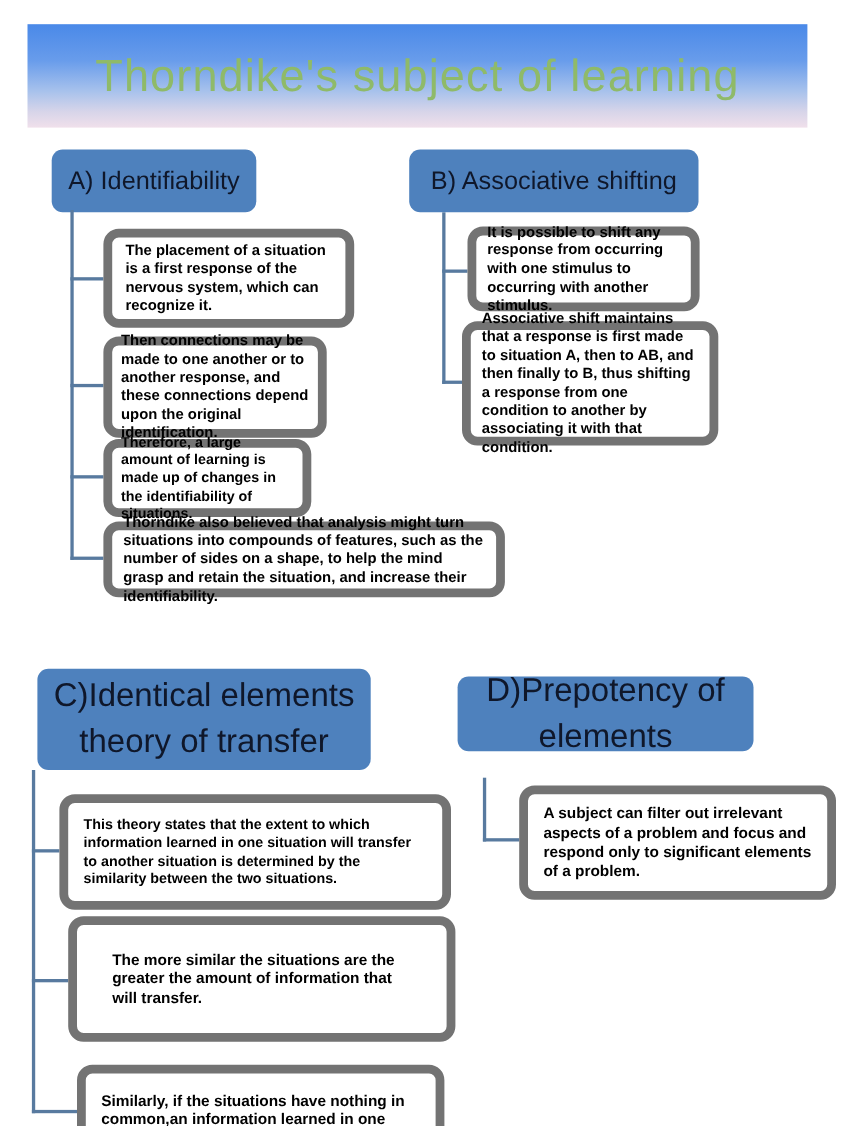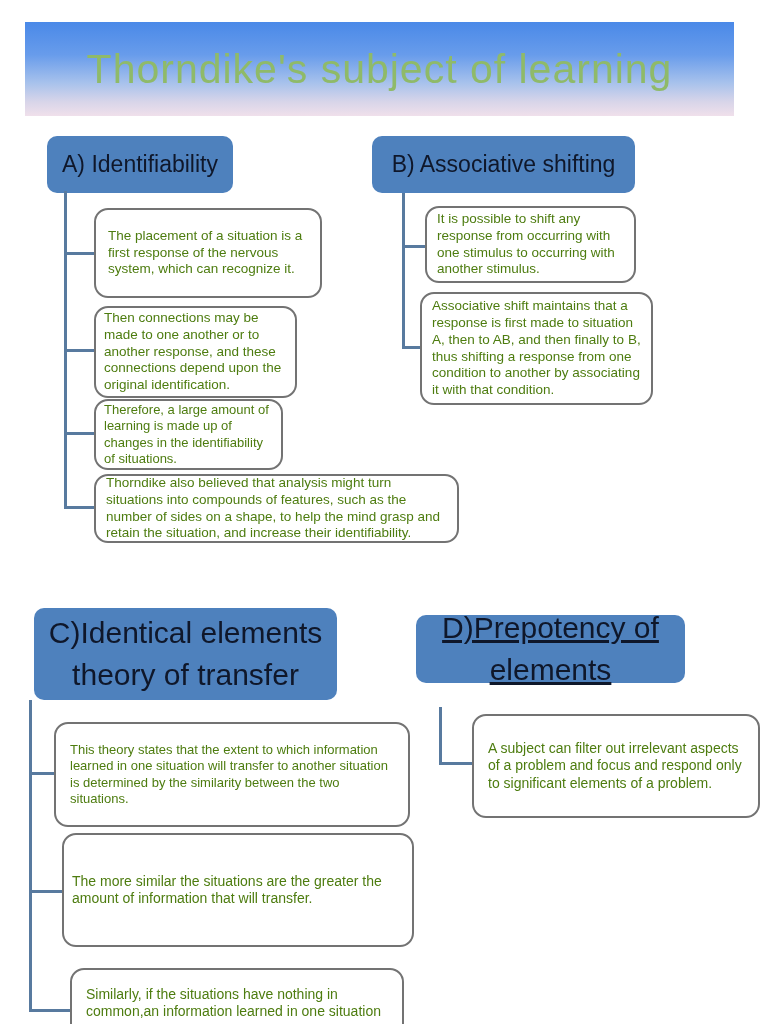--- a/index.html
+++ b/index.html
@@ -18,36 +18,36 @@
   }
   
   .hdr{
     position:absolute;background:#4e81bd;color:#0f172a;border-radius:10px;
     display:flex;align-items:center;justify-content:center;text-align:center;
     font-weight:400;line-height:1.4;
   }
   #hdr-a{left:47px;top:136px;width:186px;height:57px;font-size:23px;}
   #hdr-b{left:372px;top:136px;width:263px;height:57px;font-size:23px;}
   #hdr-c{left:2px;top:608px;width:303px;height:92px;font-size:30px;margin-left:32px;}
-  #hdr-d{left:416px;top:615px;width:269px;height:68px;font-size:30px;text-decoration:underline;}
+  #hdr-d{left:416px;top:615px;width:269px;height:68px;font-size:30px;}
   
   .box{
-    position:absolute;background:#ffffff;border:2px solid #737373;border-radius:14px;
-    color:#4d7c0f;font-weight:400;font-size:13.5px;line-height:1.24;
+    position:absolute;background:#ffffff;border:8px solid #737373;border-radius:14px;
+    color:#000000;font-weight:700;font-size:13.5px;line-height:1.24;
     display:flex;align-items:center;box-sizing:border-box;
     padding:8px 12px;
   }
   #box-a1{left:94px;top:208px;width:228px;height:90px;}
   #box-a2{left:94px;top:306px;width:203px;height:92px;padding:6px 8px;}
   #box-a3{left:94px;top:399px;width:189px;height:71px;padding:4px 8px;font-size:13px;}
   #box-a4{left:94px;top:474px;width:365px;height:69px;padding:4px 10px;}
   #box-b1{left:425px;top:206px;width:211px;height:77px;padding:6px 10px;}
   #box-b2{left:420px;top:292px;width:233px;height:113px;padding:6px 10px;}
   #box-c1{left:54px;top:722px;width:356px;height:105px;padding:8px 14px;font-size:13px;}
-  #box-c2{left:62px;top:833px;width:352px;height:114px;padding:8px 8px;font-size:14px;}
+  #box-c2{left:62px;top:833px;width:352px;height:114px;padding:8px 32px;font-size:14px;}
   #box-c3{left:70px;top:968px;width:334px;height:90px;padding:16px 14px 8px 14px;align-items:flex-start;font-size:14px;}
   #box-d1{left:472px;top:714px;width:288px;height:104px;padding:8px 14px;font-size:14px;}
   
   .vline,.hline{position:absolute;background:#587a9f;}
   .vline{width:3px;}
   .hline{height:3px;}
   #vl-a{left:64px;top:191px;height:318px;}
   #hl-a1{left:64px;top:252px;width:30px;}
   #hl-a2{left:64px;top:349px;width:30px;}
   #hl-a3{left:64px;top:432px;width:30px;}

